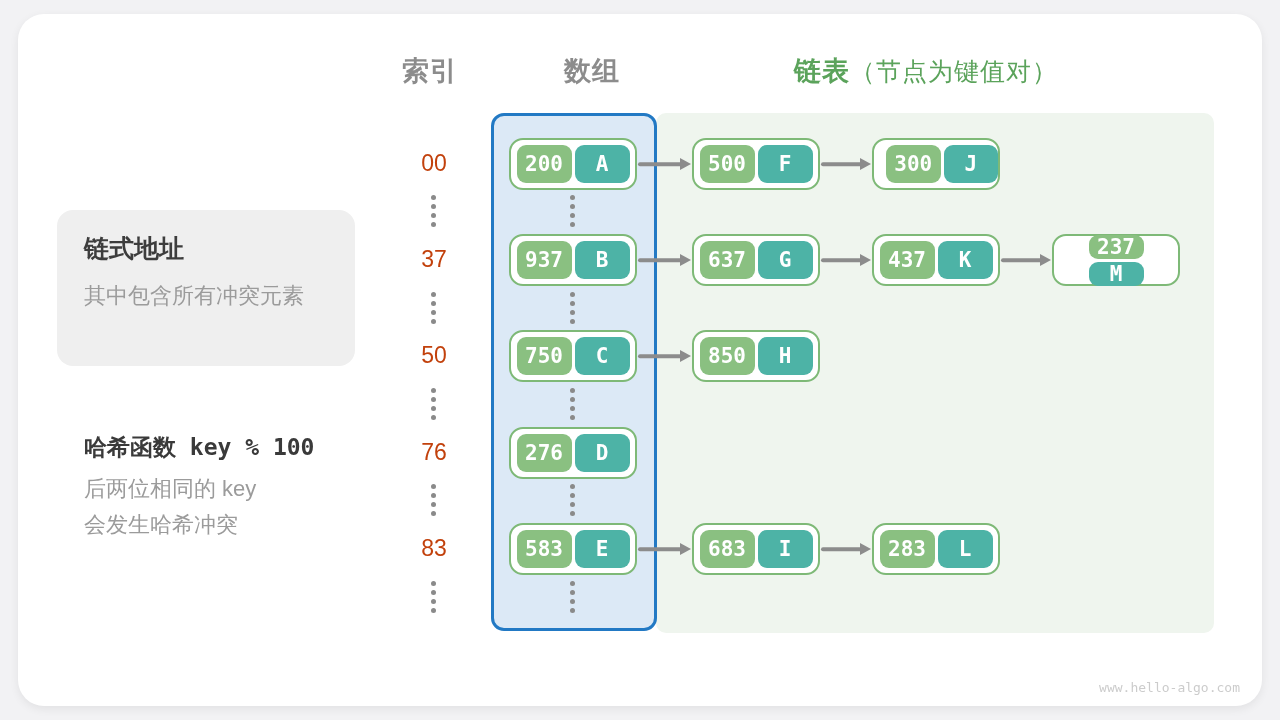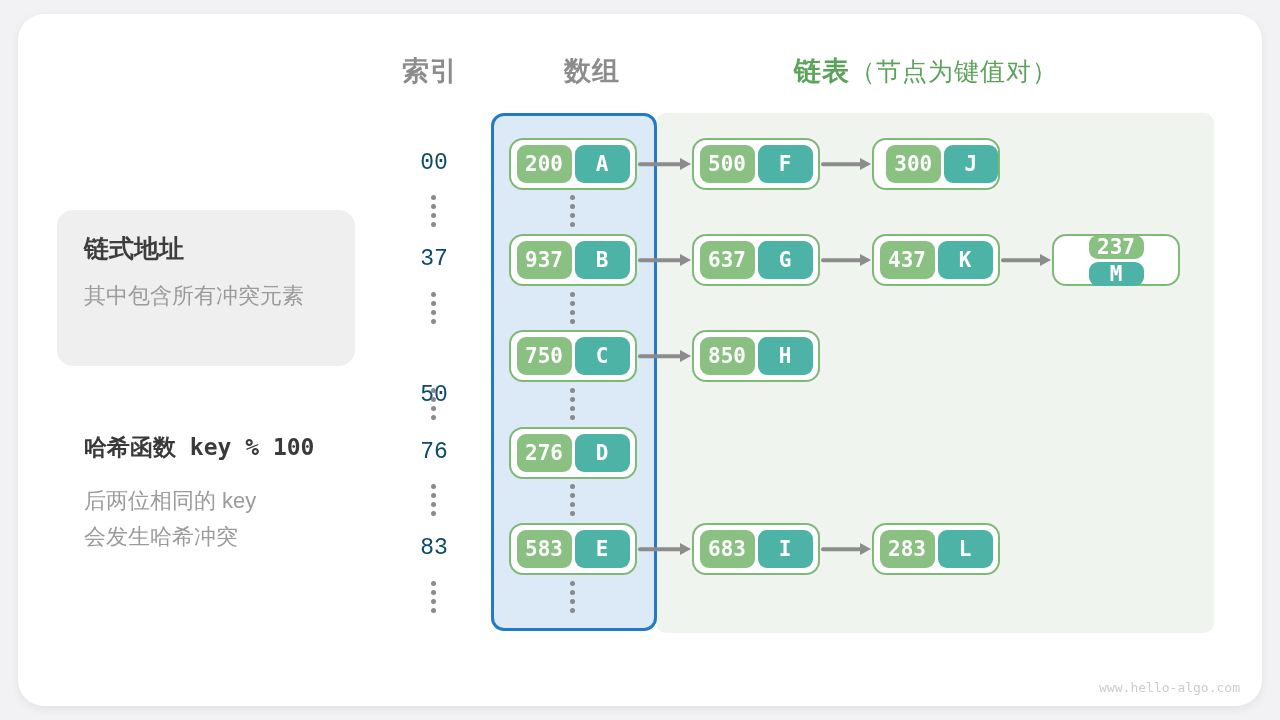--- a/index.html
+++ b/index.html
@@ -30,37 +30,37 @@
     background:#efefef; border-radius:16px; box-sizing:border-box;
     padding:22px 0 0 27px;
   }
   #info-box .title { font-size:25px; font-weight:bold; color:#3d3d3d; }
   #info-box .desc { margin-top:14px; font-size:22px; line-height:34px; color:#9b9b9b; }
   #hash-note { position:absolute; left:84px; top:432px; }
   #hash-note .title {
     font-size:23px; font-weight:bold; color:#3a3a3a;
     font-family:"DejaVu Sans Mono", monospace; white-space:nowrap;
   }
-  #hash-note .desc { margin-top:20px; font-size:22px; line-height:36px; color:#9b9b9b; }
+  #hash-note .desc { margin-top:8px; font-size:22px; line-height:36px; color:#9b9b9b; }
 
   
   #list-area {
     position:absolute; left:656px; top:113px; width:558px; height:520px;
     background:var(--list-bg); border-radius:10px; z-index:0;
   }
   #array-box {
     position:absolute; left:491px; top:113px; width:166px; height:518px;
     background:var(--array-bg); border:3px solid var(--array-border);
     border-radius:13px; z-index:1; box-sizing:border-box;
   }
 
   
   .index-label {
     position:absolute; width:80px; text-align:center; z-index:2;
-    font-family:Liberation Mono, monospace; font-size:23px; color:#0c4a6e;
+    font-family:Liberation Sans, sans-serif; font-size:23px; color:#c2410c;
   }
   .node {
     position:absolute; width:128px; height:52px; box-sizing:border-box;
     background:#ffffff; border:2.5px solid var(--node-border);
     border-radius:14px; display:flex; align-items:center; justify-content:center;
     gap:3px; z-index:2;text-align:right;
   }
   .cell {
     width:55px; height:38px; border-radius:9px; color:#ffffff;
     font-family:"DejaVu Sans Mono", monospace; font-size:21px; font-weight:bold;
@@ -162,21 +162,21 @@
         <div class="cell val">K</div>
       </div>
       <div class="arrow" style="left: 1001px; top: 252px; width: 50px;">
         <div class="line" style="width: 41px;"></div>
         <div class="head"></div>
       </div>
       <div class="node" style="left: 1052px; top: 234px; flex-direction: column;">
         <div class="cell key">237</div>
         <div class="cell val">M</div>
       </div>
-      <div class="index-label" style="left: 394px; top: 342px; margin-top: 40px;">50</div>
+      <div class="index-label" style="left: 394px; top: 342px;">50</div>
       <div class="node" style="left: 509px; top: 330px;">
         <div class="cell key">750</div>
         <div class="cell val">C</div>
       </div>
       <div class="arrow" style="left: 638px; top: 348px; width: 53px;">
         <div class="line" style="width: 44px;"></div>
         <div class="head"></div>
       </div>
       <div class="node" style="left: 692px; top: 330px;">
         <div class="cell key">850</div>

